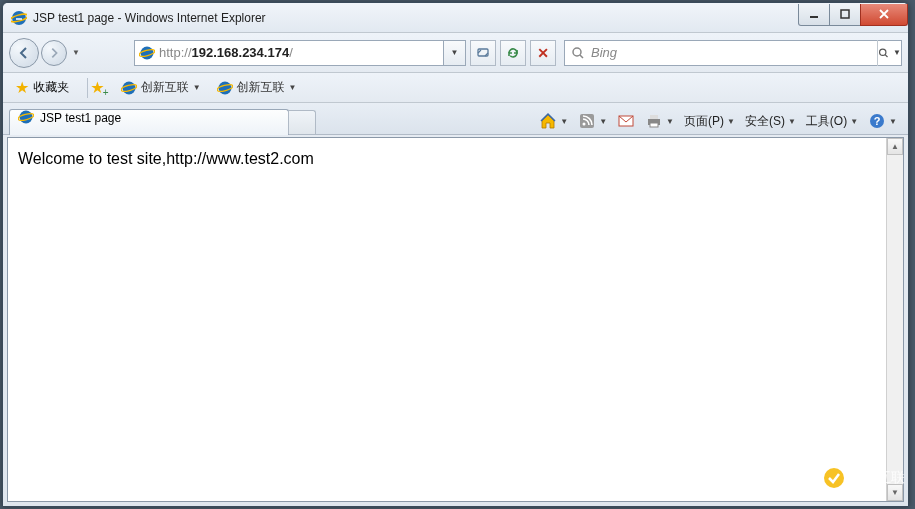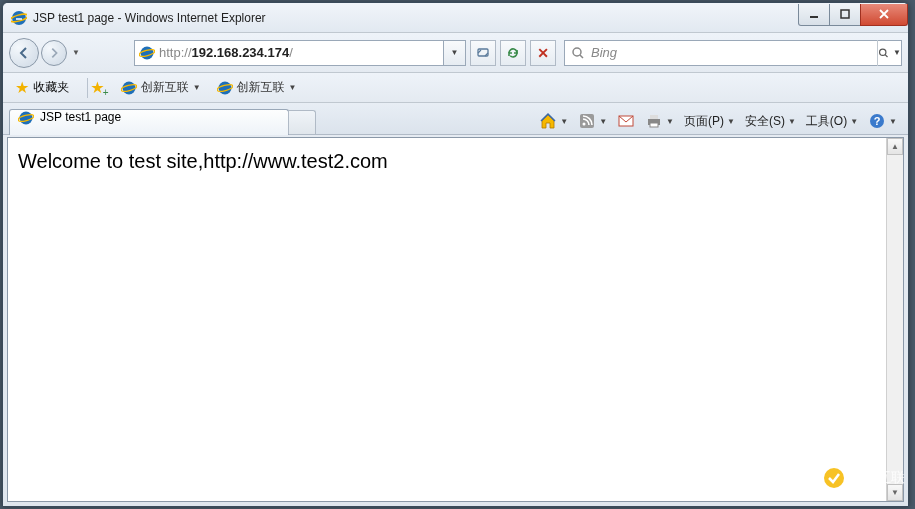--- a/index.html
+++ b/index.html
@@ -56,35 +56,35 @@
   .fav-add { color: #6a9a3a; font-size: 16px; margin-right: 8px; }
   .fav-link { display: flex; align-items: center; padding: 2px 4px; margin-right: 8px; color: #333; }
   .fav-link .ie { width: 16px; height: 16px; margin-right: 4px; }
   .dd-caret { font-size: 8px; color: #444; margin-left: 4px; }
   
   
   .tabrow { height: 32px; display: flex; align-items: flex-end; padding: 0 6px;
             background: linear-gradient(#e8eef5,#dbe3ec); border-bottom: 1px solid #b0bac6; }
   .tab { height: 26px; min-width: 280px; border: 1px solid #9aa8b8; border-bottom: none;
          background: linear-gradient(#fdfefe,#eef3f8); border-radius: 3px 3px 0 0;
-         display: flex; align-items: flex-start; padding: 0 8px; font-size: 12px; margin-bottom: -1px; }
+         display: flex; align-items: flex-end; padding: 10px 8px; font-size: 12px; margin-bottom: -1px; }
   .tab .ie { width: 16px; height: 16px; margin-right: 6px; }
   .newtab { width: 28px; height: 24px; border: 1px solid #b0bac6; border-bottom: none;
             background: linear-gradient(#f0f4f8,#e0e6ec); margin-left: -1px; border-radius: 0 3px 0 0; }
   .cmd-spacer { flex: 1; }
   .cmd { display: flex; align-items: center; height: 26px; padding: 0 4px; margin: 0 1px;
          font-size: 12px; color: #222; }
   .cmd .dd-caret { margin-left: 3px; }
   .cmd-icon { width: 18px; height: 18px; }
   .sep { width: 1px; height: 20px; background: #b8c2ce; margin: 0 2px; }
   
   
   .content-wrap { position: absolute; left: 4px; right: 4px; top: 134px; bottom: 4px;
                   border: 1px solid #8a98a8; background: #fff; }
-  .content { padding: 12px 10px; font-family: "Times New Roman", serif; font-size: 20px; color: #000; }
+  .content { padding: 12px 10px; font-family: "Times New Roman", serif; font-size: 16px; color: #000; }
   .vscroll { position: absolute; right: 0; top: 0; bottom: 0; width: 17px;
              background: #f0f0f0; border-left: 1px solid #d0d0d0; }
   .vscroll-btn { height: 17px; background: linear-gradient(#f8f8f8,#e4e4e4); border: 1px solid #c0c0c0;
                  display:flex; align-items:center; justify-content:center; font-size:8px; color:#666; }
   .vscroll-btn.down { position: absolute; bottom: 0; left: 0; right: 0; }
   
   
   .watermark { position: absolute; right: 10px; bottom: 20px; font-size: 14px; color: #fff;
                display: flex; align-items: center; opacity: 0.85; font-weight: 500; }
   .watermark .wm-icon { width: 22px; height: 22px; margin-right: 4px; }

